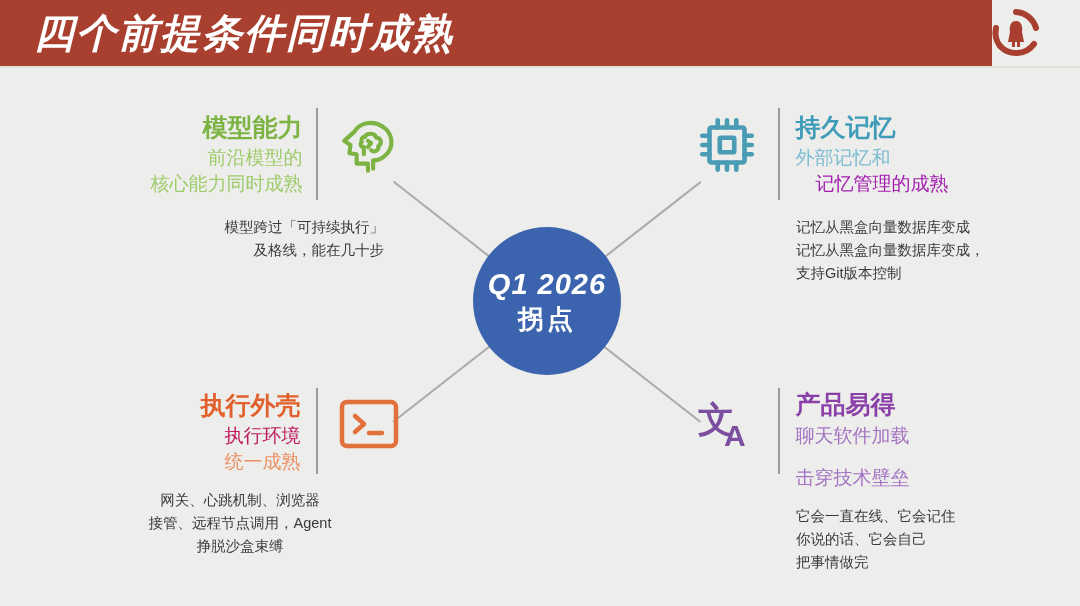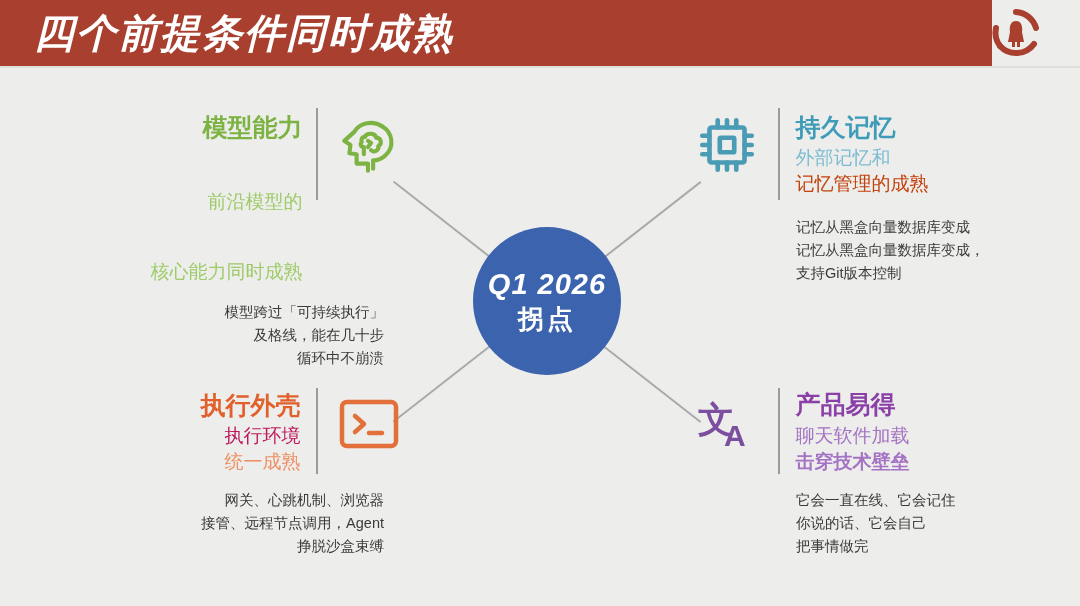--- a/index.html
+++ b/index.html
@@ -132,61 +132,60 @@
   <div class="spoke" style="left:547px; top:301px; width:195px; transform:rotate(142deg);"></div>
   <div class="spoke" style="left:547px; top:301px; width:195px; transform:rotate(38deg);"></div>
 
   <div id="hub">
     <div id="hub-year">Q1 2026</div>
     <div id="hub-sub">拐点</div>
   </div>
 
   <div class="quad" style="left:96px; top:108px; width:310px;">
     <div class="q-headrow" style="justify-content:flex-end;">
-      <div class="q-texts align-right" style="padding-top:4px; padding-right:14px;gap:44px;">
+      <div class="q-texts align-right" style="padding-top:4px; padding-right:14px;">
         <div class="q-title" style="color:#7cb342;">模型能力</div>
         <div class="q-sub" style="color:#9ecb6a;">前沿模型的</div>
         <div class="q-sub" style="color:#9ecb6a; margin-top:0;">核心能力同时成熟</div>
       </div>
       <div class="q-divider"></div>
       <div class="q-icon" style="margin-left:14px;">
         <svg width="66" height="66" viewBox="0 0 64 64" fill="none" stroke="#7cb342" stroke-width="4" stroke-linecap="round" stroke-linejoin="round">
           <path d="M45 14 C36 8 23 10 18 19 L8 28 L14 32 L13 40 L20 41 L20 50 L31 50 L31 57"></path>
           <path d="M45 14 C55 20 57 34 48 42 C44 46 40 47 36 47"></path>
           <path d="M36 47 L36 55"></path>
           <path d="M28 24 C25 24 24 27 25 29 C23 31 24 34 27 34 L27 41"></path>
           <path d="M28 24 C30 20 38 20 39 25 C44 25 45 31 41 33 C42 37 37 40 34 37"></path>
           <path d="M31 28 L34 30 L31 34"></path>
         </svg>
       </div>
     </div>
     <div class="q-body align-right" style="margin-top:16px; padding-right:22px; text-align:right;">
       <div>模型跨过「可持续执行」</div>
       <div>及格线，能在几十步</div>
-      <div>循环中不崩溃</div>
     </div>
   </div>
 
   <div class="quad" style="left:690px; top:108px; width:320px;">
     <div class="q-headrow" style="justify-content:flex-start;">
       <div class="q-icon" style="margin-right:14px;">
         <svg width="66" height="66" viewBox="0 0 64 64" fill="none" stroke="#4a9cb5" stroke-width="4.5" stroke-linecap="round">
           <rect x="15" y="15" width="34" height="34" rx="2"></rect>
           <rect x="25" y="25" width="14" height="14" rx="1"></rect>
           <path d="M23 8 L23 15 M32 8 L32 15 M41 8 L41 15"></path>
           <path d="M23 49 L23 56 M32 49 L32 56 M41 49 L41 56"></path>
           <path d="M8 23 L15 23 M8 32 L15 32 M8 41 L15 41"></path>
           <path d="M49 23 L56 23 M49 32 L56 32 M49 41 L56 41"></path>
         </svg>
       </div>
       <div class="q-divider"></div>
       <div class="q-texts align-left" style="padding-top:4px; padding-left:16px;">
         <div class="q-title" style="color:#3e9cb9;">持久记忆</div>
         <div class="q-sub" style="color:#7cbcd2;">外部记忆和</div>
-        <div class="q-sub" style="color:#c2410c; margin-top:0;">记忆管理的成熟</div>
+        <div class="q-sub" style="color:#a21caf; margin-top:0;margin-left:20px;">记忆管理的成熟</div>
       </div>
     </div>
     <div class="q-body align-left" style="margin-top:16px; padding-left:106px; text-align:left;">
       <div>记忆从黑盒向量数据库变成</div>
       <div>记忆从黑盒向量数据库变成，</div>
       <div>支持Git版本控制</div>
     </div>
   </div>
 
   <div class="quad" style="left:96px; top:388px; width:310px;">
@@ -198,40 +197,40 @@
       </div>
       <div class="q-divider" style="height:86px;"></div>
       <div class="q-icon" style="margin-left:14px;">
         <svg width="66" height="58" viewBox="0 0 66 58" fill="none" stroke="#e2703a" stroke-width="4.5" stroke-linecap="round" stroke-linejoin="round">
           <rect x="6" y="6" width="54" height="44" rx="5"></rect>
           <path d="M19 20 L28 28 L19 36"></path>
           <path d="M33 37 L46 37"></path>
         </svg>
       </div>
     </div>
-    <div class="q-body align-right" style="margin-top:14px; padding-right:22px; text-align:right;">
+    <div class="q-body align-right" style="margin-top:14px; padding-right:22px; text-align:center;">
       <div>网关、心跳机制、浏览器</div>
       <div>接管、远程节点调用，Agent</div>
       <div>挣脱沙盒束缚</div>
     </div>
   </div>
 
   <div class="quad" style="left:690px; top:388px; width:320px;">
     <div class="q-headrow" style="justify-content:flex-start;">
       <div class="q-icon" style="margin-right:14px;">
         <svg width="66" height="58" viewBox="0 0 66 58" fill="none">
           <text x="4" y="36" font-family="'Liberation Sans','DejaVu Sans',sans-serif" font-size="36" font-weight="bold" fill="#7b4ea0">文</text>
           <text x="30" y="50" font-family="'Liberation Sans','DejaVu Sans',sans-serif" font-size="30" font-weight="bold" fill="#7b4ea0">A</text>
         </svg>
       </div>
       <div class="q-divider" style="height:86px;"></div>
       <div class="q-texts align-left" style="padding-top:2px; padding-left:16px;">
         <div class="q-title" style="color:#8b3fa8;font-family:Liberation Serif, serif;">产品易得</div>
         <div class="q-sub" style="color:#a473c4;">聊天软件加载</div>
-        <div class="q-sub" style="color:#a473c4; margin-top:0;font-weight:bold;">击穿技术壁垒</div>
+        <div class="q-sub" style="color:#a473c4; margin-top:16px;">击穿技术壁垒</div>
       </div>
     </div>
     <div class="q-body align-left" style="margin-top:14px; padding-left:106px; text-align:left;">
       <div>它会一直在线、它会记住</div>
       <div>你说的话、它会自己</div>
       <div>把事情做完</div>
     </div>
   </div>
 
 </div>

